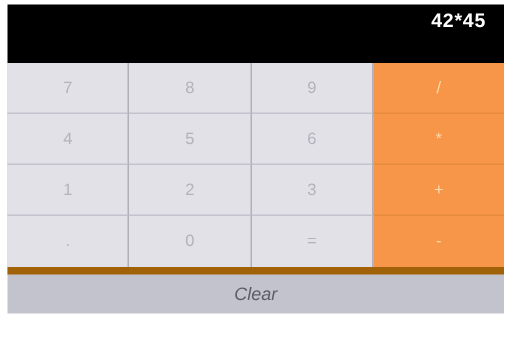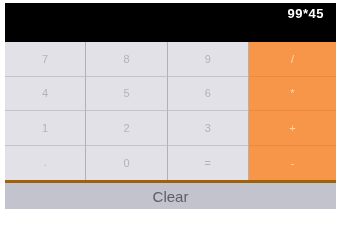--- a/index.html
+++ b/index.html
@@ -92,36 +92,37 @@
   .key .dot-glyph {
     font-size: 11px;
     line-height: 1;
   }
 
   
   .clear-bar {
     flex: 0 0 26px;
     height: 26px;
     background: #c3c3ce;
-    border-top: 3px solid #a16207;
+    border-top: 5px solid #a16207;
     display: flex;
     align-items: center;
     justify-content: center;
     color: #5d5d67;
-    font-size: 15px;
+    font-size: 12px;
     user-select: none;
+    font-style: italic;
   }
 </style>
 </head>
 <body>
 
 <div class="calculator">
 
   <div class="display">
-    <span class="display-value">99*45</span>
+    <span class="display-value">42*45</span>
   </div>
 
   <div class="keypad">
       <div class="key-row">
         <div class="key">
           <span>7</span>
         </div>
         <div class="key">
           <span>8</span>
         </div>

